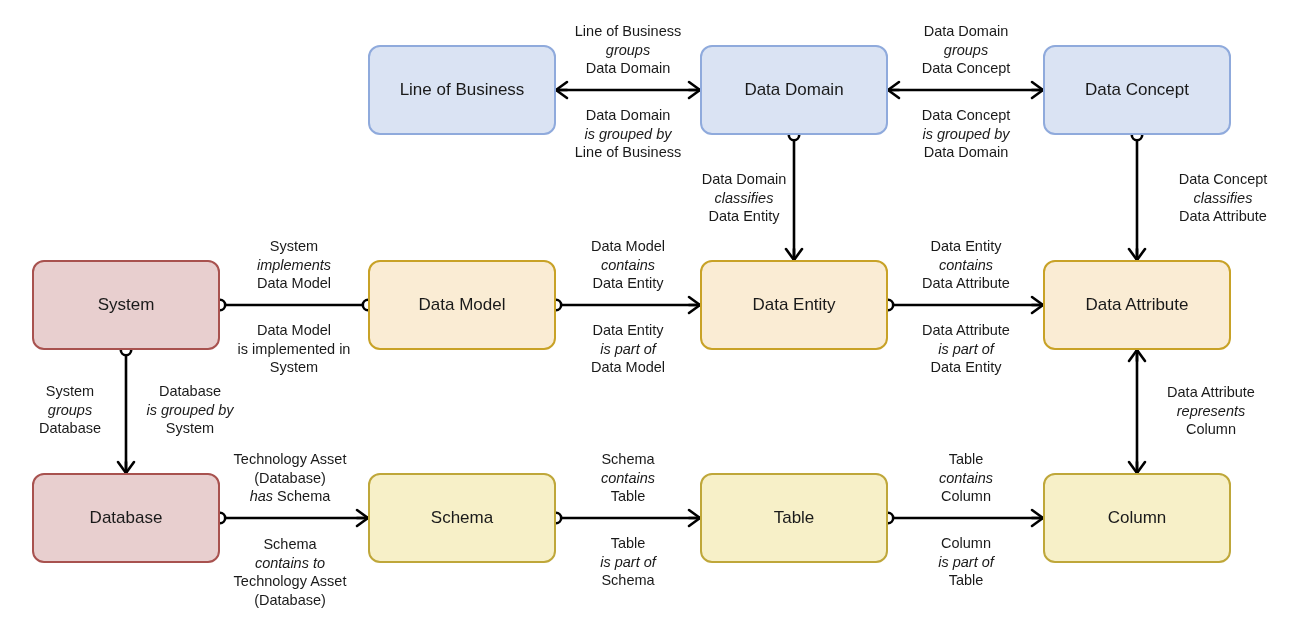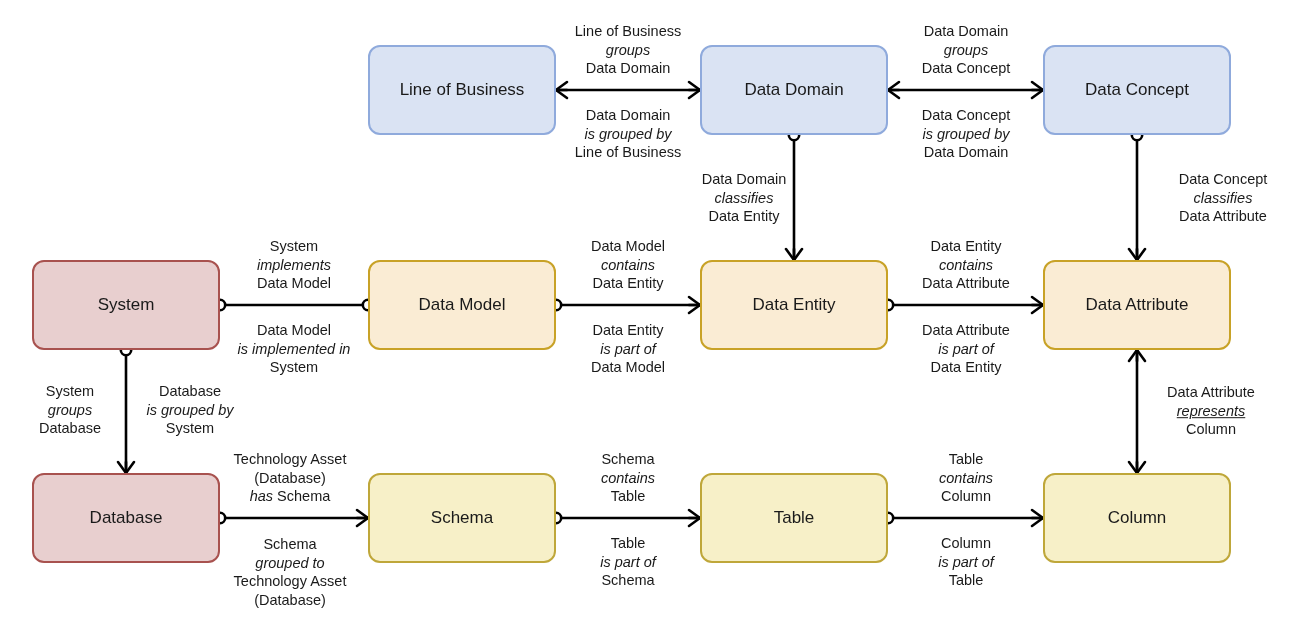--- a/index.html
+++ b/index.html
@@ -179,28 +179,28 @@
       </div>
     </div>
   <div id="labels">
       <div class="edge-label" style="left: 628px; top: 50px;"><div>Line of Business</div><div class="v" style="font-style: italic;">groups</div><div>Data Domain</div></div>
       <div class="edge-label" style="left: 628px; top: 134px;"><div>Data Domain</div><div class="v" style="font-style: italic;">is grouped by</div><div>Line of Business</div></div>
       <div class="edge-label" style="left: 966px; top: 50px;"><div>Data Domain</div><div class="v" style="font-style: italic;">groups</div><div>Data Concept</div></div>
       <div class="edge-label" style="left: 966px; top: 134px;"><div>Data Concept</div><div class="v" style="font-style: italic;">is grouped by</div><div>Data Domain</div></div>
       <div class="edge-label" style="left: 744px; top: 198px;"><div>Data Domain</div><div class="v" style="font-style: italic;">classifies</div><div>Data Entity</div></div>
       <div class="edge-label" style="left: 1223px; top: 198px;"><div>Data Concept</div><div class="v" style="font-style: italic;">classifies</div><div>Data Attribute</div></div>
       <div class="edge-label" style="left: 294px; top: 265px;"><div>System</div><div class="v" style="font-style: italic;">implements</div><div>Data Model</div></div>
-      <div class="edge-label" style="left: 294px; top: 349px;"><div>Data Model</div><div class="v" style="font-style: italic;">is implemented in</div><div>System</div></div>
+      <div class="edge-label" style="left: 294px; top: 349px;"><div>Data Model</div><div class="v" style="">is implemented in</div><div>System</div></div>
       <div class="edge-label" style="left: 628px; top: 265px;"><div>Data Model</div><div class="v" style="font-style: italic;">contains</div><div>Data Entity</div></div>
       <div class="edge-label" style="left: 628px; top: 349px;"><div>Data Entity</div><div class="v" style="font-style: italic;">is part of</div><div>Data Model</div></div>
       <div class="edge-label" style="left: 966px; top: 265px;"><div>Data Entity</div><div class="v" style="font-style: italic;">contains</div><div>Data Attribute</div></div>
       <div class="edge-label" style="left: 966px; top: 349px;"><div>Data Attribute</div><div class="v" style="font-style: italic;">is part of</div><div>Data Entity</div></div>
       <div class="edge-label" style="left: 70px; top: 410px;"><div>System</div><div class="v" style="font-style: italic;">groups</div><div>Database</div></div>
       <div class="edge-label" style="left: 190px; top: 410px;"><div>Database</div><div class="v" style="font-style: italic;">is grouped by</div><div>System</div></div>
-      <div class="edge-label" style="left: 1211px; top: 411px;"><div>Data Attribute</div><div class="v" style="font-style: italic; text-decoration: underline;">represents</div><div>Column</div></div>
+      <div class="edge-label" style="left: 1211px; top: 411px;"><div>Data Attribute</div><div class="v" style="font-style: italic;">represents</div><div>Column</div></div>
       <div class="edge-label" style="left: 290px; top: 478px;"><div>Technology Asset</div><div>(Database)</div><div><i class="v">has </i>Schema</div></div>
-      <div class="edge-label" style="left: 290px; top: 572px;"><div>Schema</div><div><i class="v">grouped to</i></div><div>Technology Asset</div><div>(Database)</div></div>
+      <div class="edge-label" style="left: 290px; top: 572px;"><div>Schema</div><div><i class="v">contains to</i></div><div>Technology Asset</div><div>(Database)</div></div>
       <div class="edge-label" style="left: 628px; top: 478px;"><div>Schema</div><div class="v" style="font-style: italic;">contains</div><div>Table</div></div>
       <div class="edge-label" style="left: 628px; top: 562px;"><div>Table</div><div class="v" style="font-style: italic;">is part of</div><div>Schema</div></div>
       <div class="edge-label" style="left: 966px; top: 478px;"><div>Table</div><div class="v" style="font-style: italic;">contains</div><div>Column</div></div>
       <div class="edge-label" style="left: 966px; top: 562px;"><div>Column</div><div class="v" style="font-style: italic;">is part of</div><div>Table</div></div>
     </div>
 </div>
 
 </body></html>

